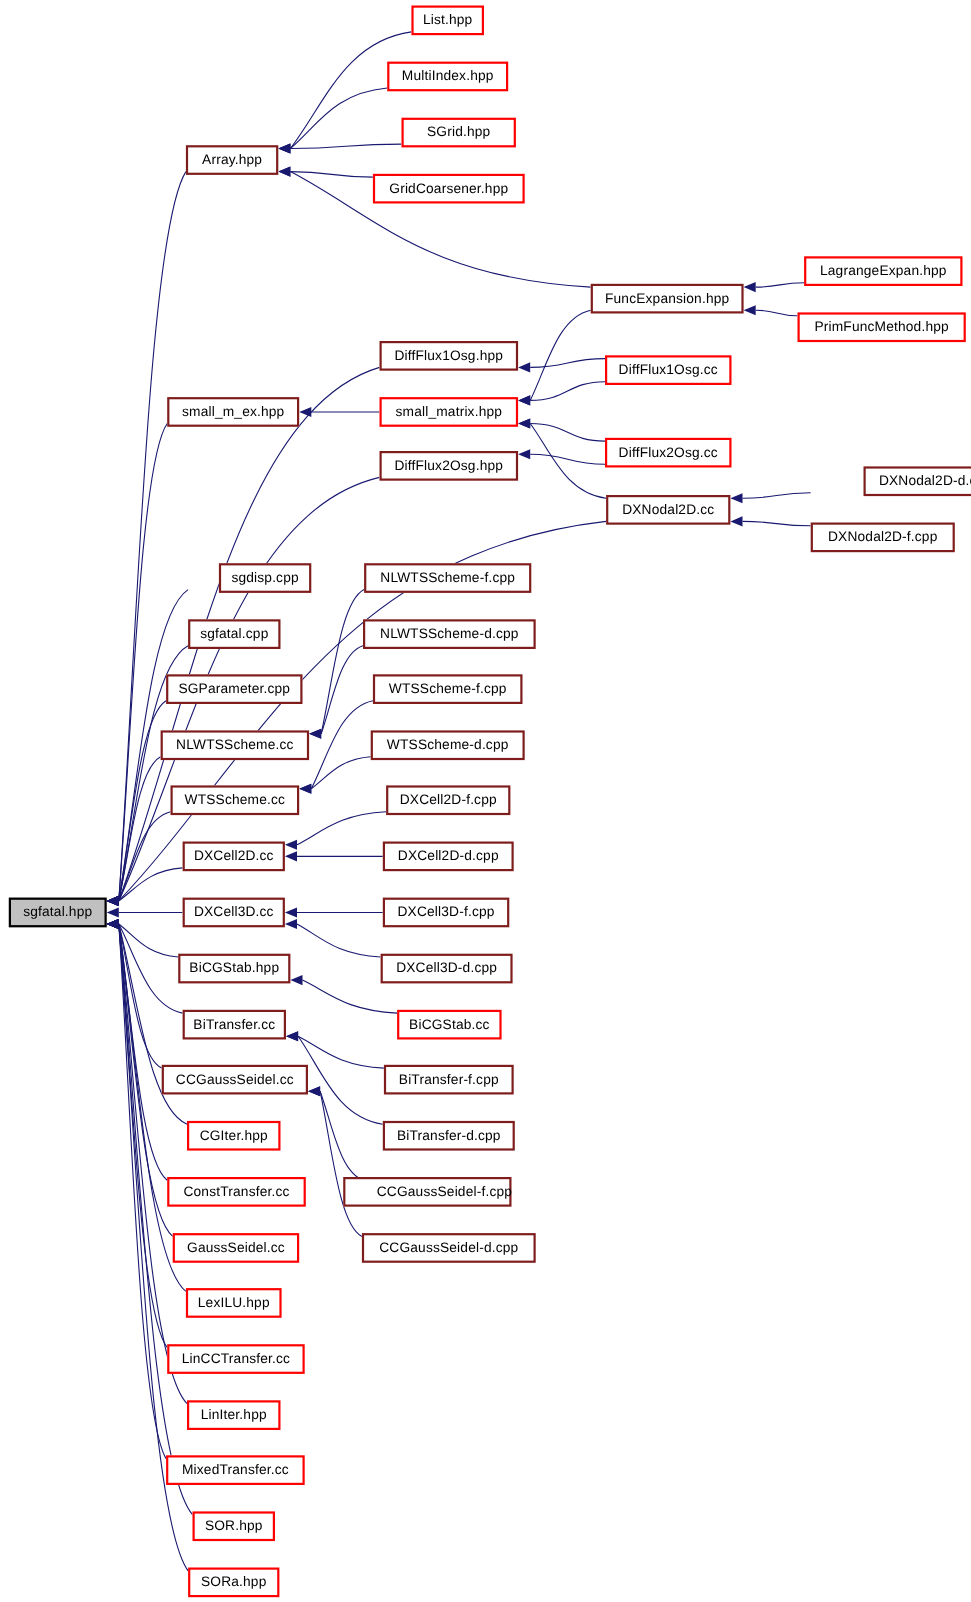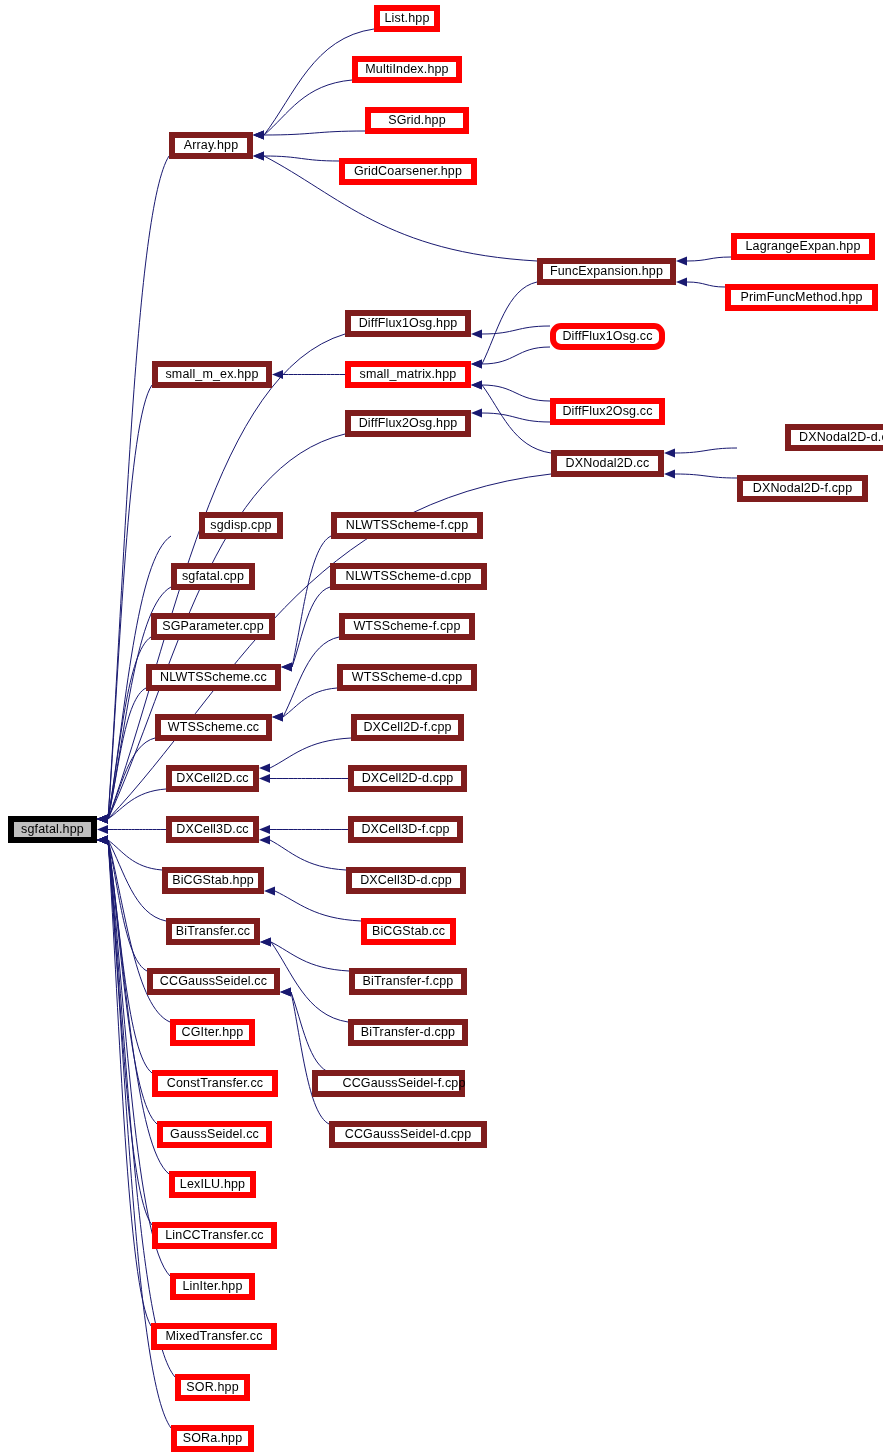--- a/index.html
+++ b/index.html
@@ -22,21 +22,21 @@
     position: absolute;
     left: 0;
     top: 0;
     width: 883px;
     height: 1456px;
   }
   .node {
     position: absolute;
     box-sizing: border-box;
     background: #ffffff;
-    border: 6px solid #7f1d1d;
+    border: 2px solid #7f1d1d;
     display: flex;
     align-items: center;
     justify-content: center;
     font-size: 12.5px;
     color: #000000;
     letter-spacing: 0.15px;
     white-space: nowrap;
     line-height: 1;
   }
   .node.red {
@@ -182,21 +182,21 @@
     </div>
     <div class="node red" style="left: 725px; top: 284px; width: 153px; height: 27px;">
       <span class="node-label">PrimFuncMethod.hpp</span>
     </div>
     <div class="node" style="left: 537px; top: 258px; width: 139px; height: 27px;">
       <span class="node-label">FuncExpansion.hpp</span>
     </div>
     <div class="node" style="left: 345px; top: 310px; width: 126px; height: 27px;">
       <span class="node-label">DiffFlux1Osg.hpp</span>
     </div>
-    <div class="node red" style="left: 550px; top: 323px; width: 115px; height: 27px; border-radius: 11px;">
+    <div class="node red" style="left: 550px; top: 323px; width: 115px; height: 27px;">
       <span class="node-label">DiffFlux1Osg.cc</span>
     </div>
     <div class="node" style="left: 152px; top: 361px; width: 120px; height: 27px;">
       <span class="node-label">small_m_ex.hpp</span>
     </div>
     <div class="node red" style="left: 345px; top: 361px; width: 126px; height: 27px;">
       <span class="node-label">small_matrix.hpp</span>
     </div>
     <div class="node red" style="left: 550px; top: 398px; width: 115px; height: 27px;">
       <span class="node-label">DiffFlux2Osg.cc</span>

